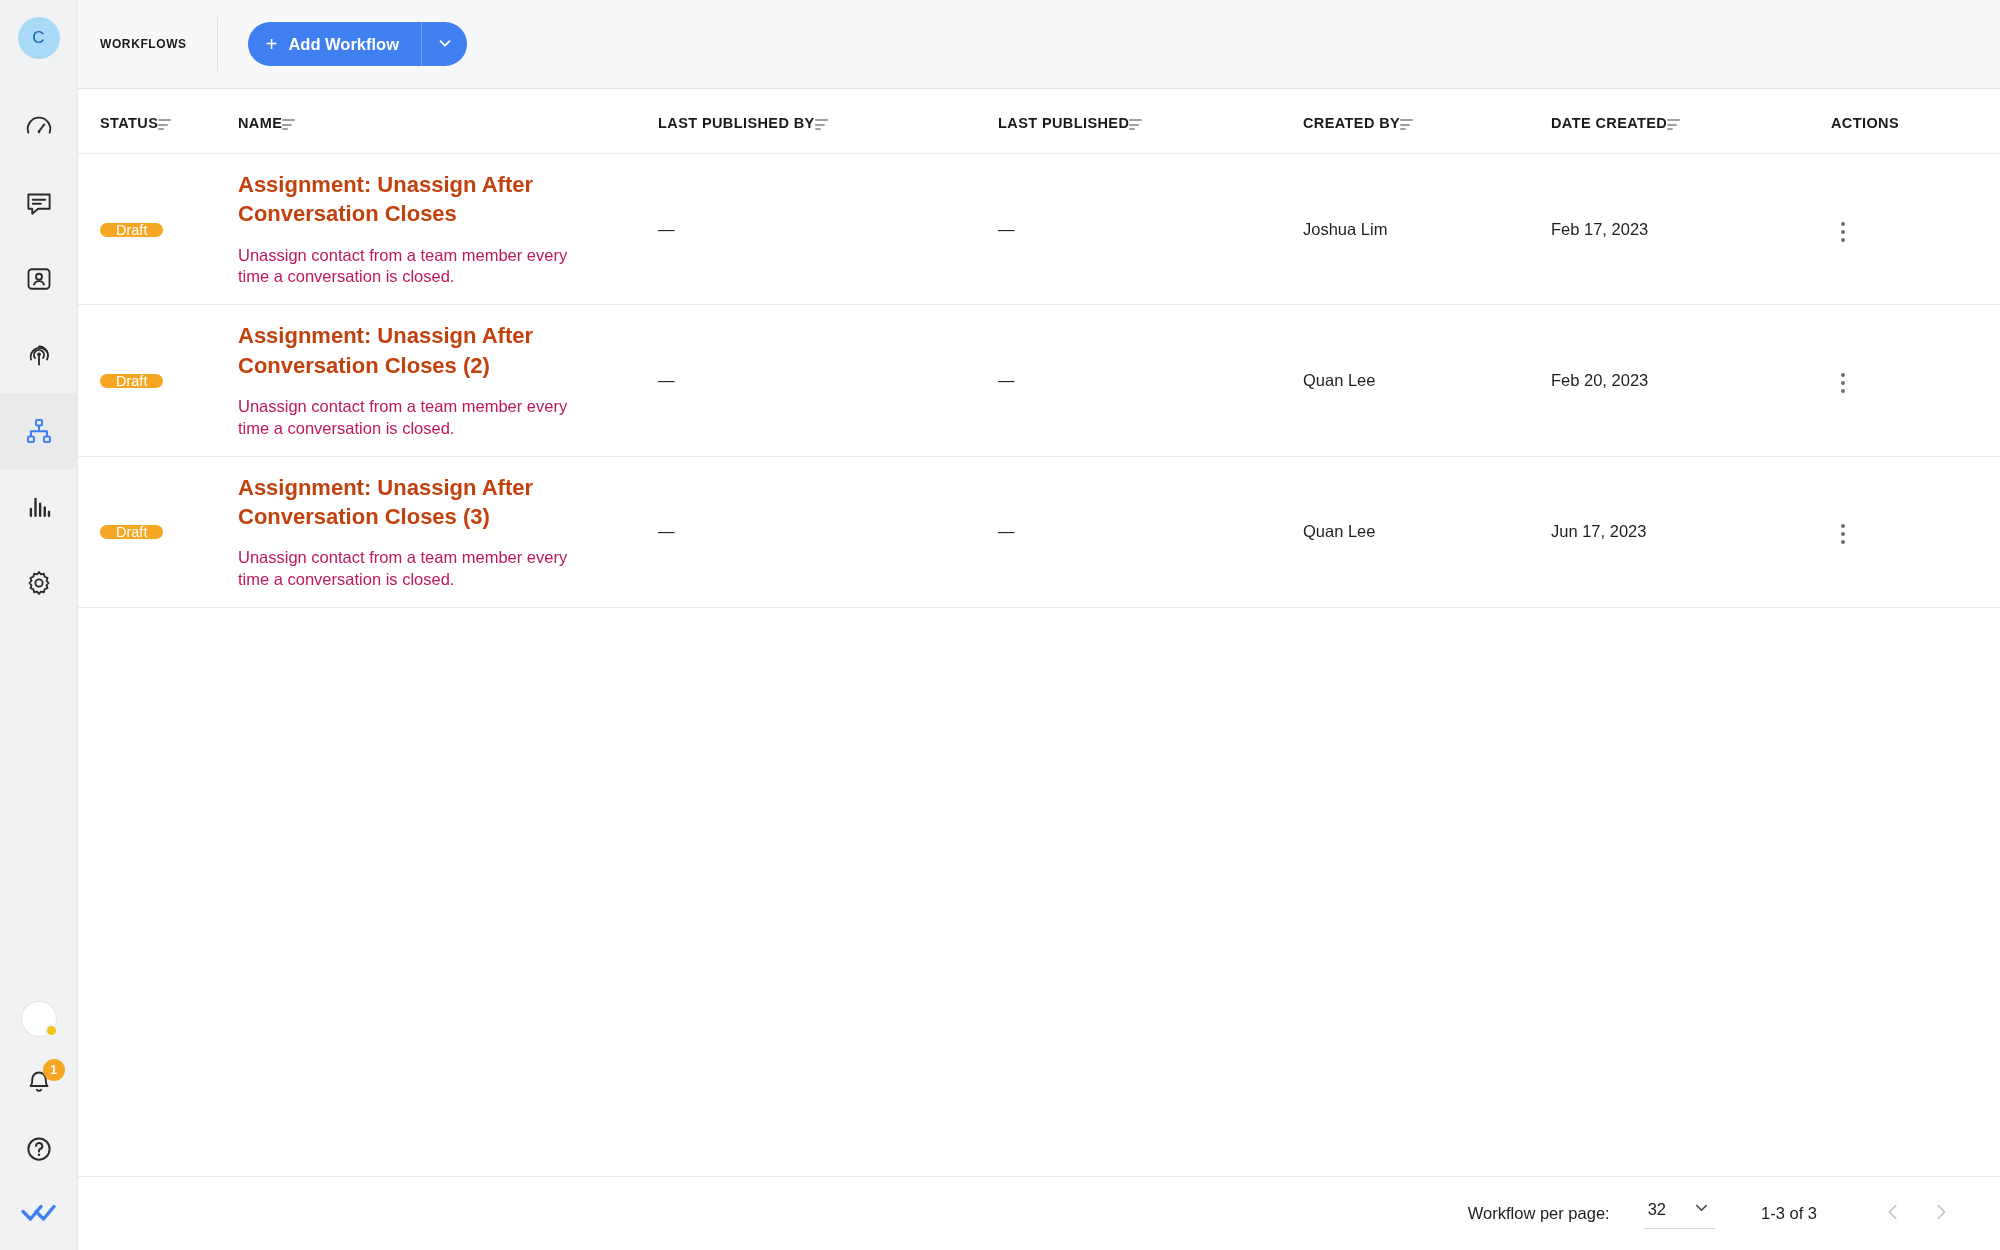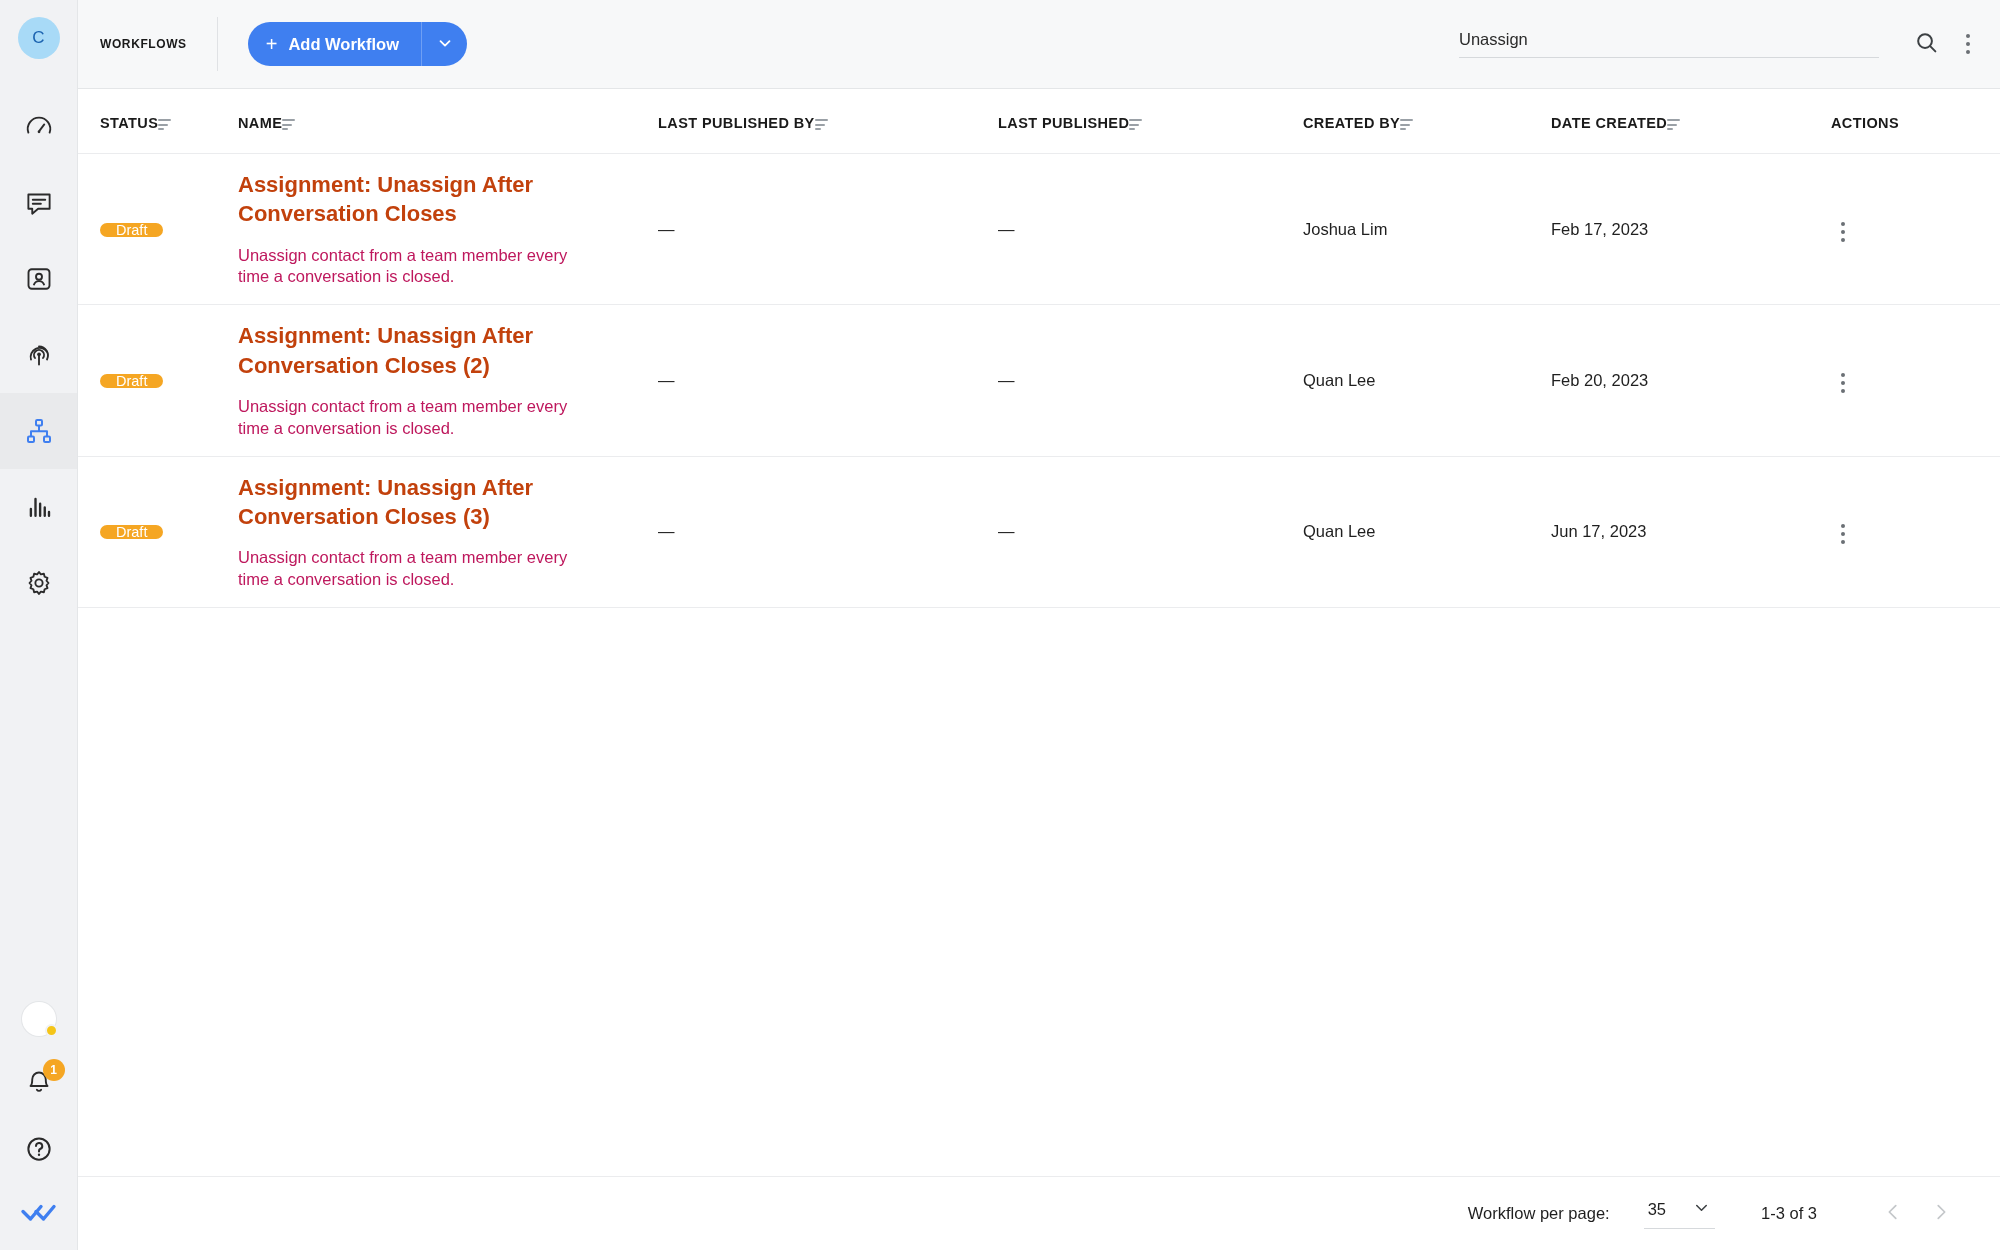--- a/index.html
+++ b/index.html
@@ -329,40 +329,20 @@
         </button>
         <button class="btn-caret" style="background: rgb(63, 127, 240);">
           <span>
             <svg width="18" height="18" viewBox="0 0 24 24" fill="none" stroke="#ffffff" stroke-width="2.4" stroke-linecap="round" stroke-linejoin="round">
               <path d="M6 9.5l6 6 6-6"></path>
             </svg>
           </span>
         </button>
       </div>
 
-      <div class="topbar-right">
-        <div class="search-field">
-          <input type="text" value="Unassign" placeholder="Search" style="">
-        </div>
-        <button class="icon-btn">
-          <span>
-            <svg width="25" height="25" viewBox="0 0 24 24" fill="none" stroke="#3c4043" stroke-width="1.9" stroke-linecap="round">
-              <circle cx="10.6" cy="10.6" r="6.6"></circle>
-              <path d="M15.5 15.5l5 5"></path>
-            </svg>
-          </span>
-        </button>
-        <button class="icon-btn">
-          <span class="kebab">
-            <span></span>
-              <span></span>
-              <span></span>
-          </span>
-        </button>
-      </div>
     </header>
 
     <div class="table-area">
       <table>
         <thead>
           <tr>
             <th class="col-status">
               <div class="th-inner">
                 <span>STATUS</span>
                 <span class="sort-ico">
@@ -478,21 +458,21 @@
                   <span></span>
                 </span></td>
             </tr>
           </tbody>
       </table>
     </div>
 
     <footer class="footer">
       <span class="per-page-label">Workflow per page:</span>
       <div class="per-page-select">
-        <span class="val">35</span>
+        <span class="val">32</span>
         <span>
           <svg width="19" height="19" viewBox="0 0 24 24" fill="none" stroke="#3c4043" stroke-width="1.9" stroke-linecap="round" stroke-linejoin="round">
             <path d="M6 9.5l6 6 6-6"></path>
           </svg>
         </span>
       </div>
       <span class="range-label">1-3 of 3</span>
       <button class="pager-btn">
         <span>
           <svg width="22" height="22" viewBox="0 0 24 24" fill="none" stroke="#c4c7ca" stroke-width="1.9" stroke-linecap="round" stroke-linejoin="round">

